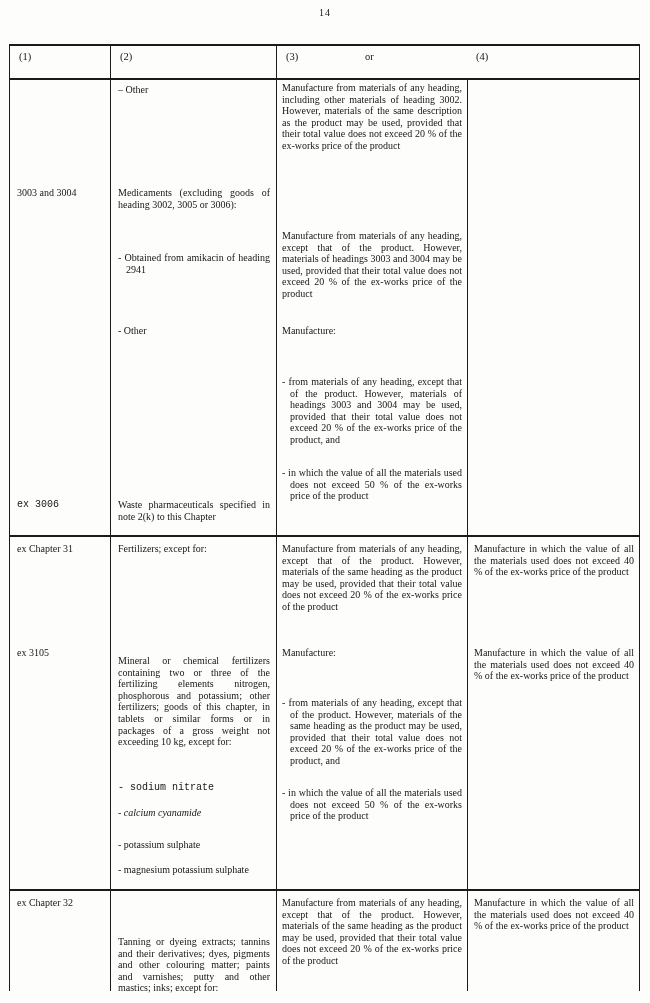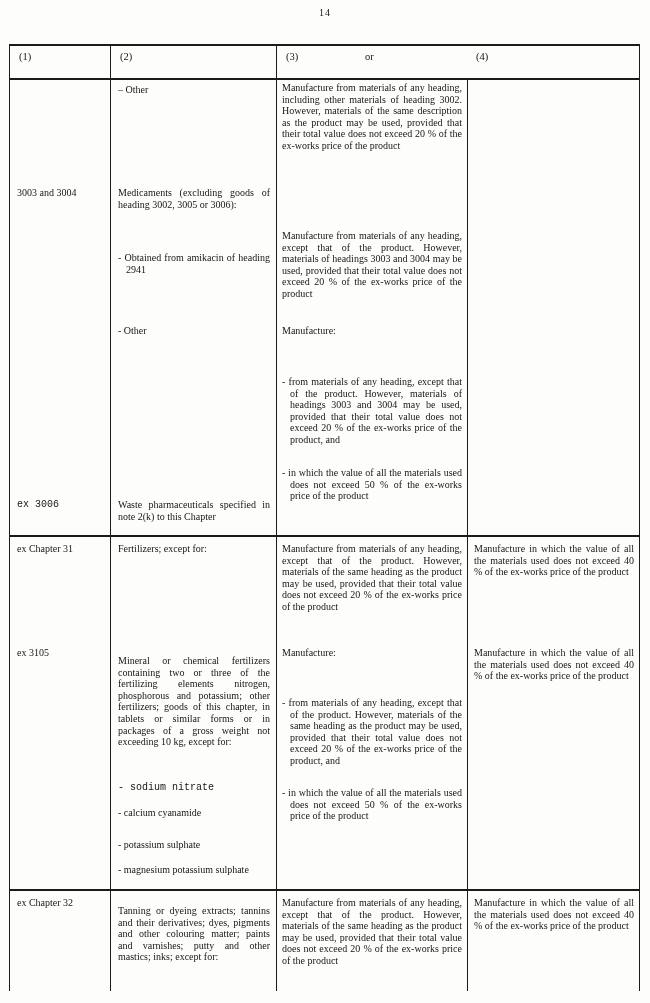--- a/index.html
+++ b/index.html
@@ -75,26 +75,26 @@
   <div class="cell just" style="left:108px; top:453px; width:152px;">Waste pharmaceuticals specified in note 2(k) to this Chapter</div>
 
   <div class="cell" style="left:7px; top:497px; width:92px;">ex Chapter 31</div>
   <div class="cell" style="left:108px; top:497px; width:152px;">Fertilizers; except for:</div>
   <div class="cell just" style="left:272px; top:497px; width:180px;">Manufacture from materials of any heading, except that of the product. However, materials of the same heading as the product may be used, provided that their total value does not exceed 20 % of the ex-works price of the product</div>
   <div class="cell just" style="left:464px; top:497px; width:160px;">Manufacture in which the value of all the materials used does not exceed 40 % of the ex-works price of the product</div>
 
   <div class="cell" style="left:7px; top:601px; width:92px;">ex 3105</div>
   <div class="cell just" style="left:108px; top:601px; width:152px;margin-top:8px;">Mineral or chemical fertilizers containing two or three of the fertilizing elements nitrogen, phosphorous and potassium; other fertilizers; goods of this chapter, in tablets or similar forms or in packages of a gross weight not exceeding 10 kg, except for:</div>
   <div class="cell" style="left:108px; top:736px; width:152px;font-family:Liberation Mono, monospace;">- sodium nitrate</div>
-  <div class="cell" style="left:108px; top:761px; width:152px;">- calcium cyanamide</div>
+  <div class="cell" style="left:108px; top:761px; width:152px;font-style:italic;">- calcium cyanamide</div>
   <div class="cell" style="left:108px; top:793px; width:152px;">- potassium sulphate</div>
   <div class="cell" style="left:108px; top:818px; width:152px;">- magnesium potassium sulphate</div>
   <div class="cell" style="left:272px; top:601px; width:180px;">Manufacture:</div>
   <div class="cell just hang" style="left:272px; top:629px; width:180px;">- from materials of any heading, except that of the product. However, materials of the same heading as the product may be used, provided that their total value does not exceed 20 % of the ex-works price of the product, and</div>
   <div class="cell just hang" style="left:272px; top:719px; width:180px;">- in which the value of all the materials used does not exceed 50 % of the ex-works price of the product</div>
   <div class="cell just" style="left:464px; top:601px; width:160px;">Manufacture in which the value of all the materials used does not exceed 40 % of the ex-works price of the product</div>
 
   <div class="cell" style="left:7px; top:851px; width:92px;">ex Chapter 32</div>
-  <div class="cell just" style="left:108px; top:859px; width:152px;">Tanning or dyeing extracts; tannins and their derivatives; dyes, pigments and other colouring matter; paints and varnishes; putty and other mastics; inks; except for:</div>
+  <div class="cell just" style="left:108px; top:890px; width:152px;">Tanning or dyeing extracts; tannins and their derivatives; dyes, pigments and other colouring matter; paints and varnishes; putty and other mastics; inks; except for:</div>
   <div class="cell just" style="left:272px; top:851px; width:180px;">Manufacture from materials of any heading, except that of the product. However, materials of the same heading as the product may be used, provided that their total value does not exceed 20 % of the ex-works price of the product</div>
   <div class="cell just" style="left:464px; top:851px; width:160px;">Manufacture in which the value of all the materials used does not exceed 40 % of the ex-works price of the product</div>
 
 </div>
 
 </body></html>

